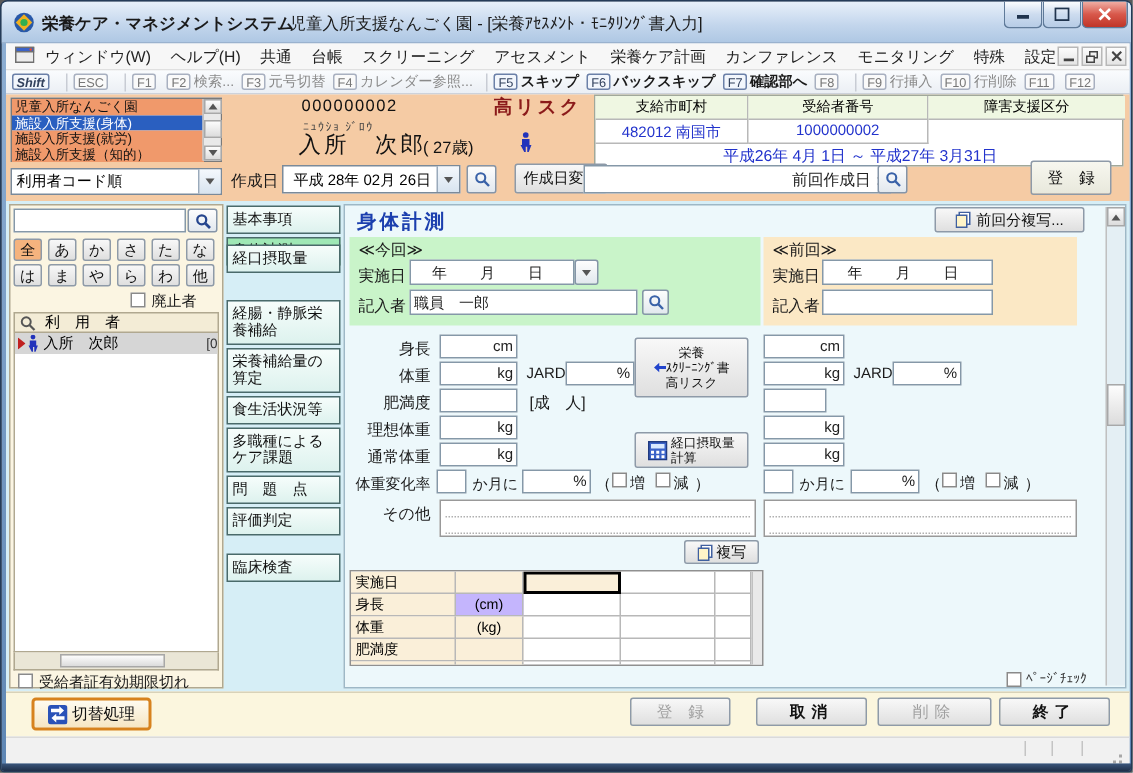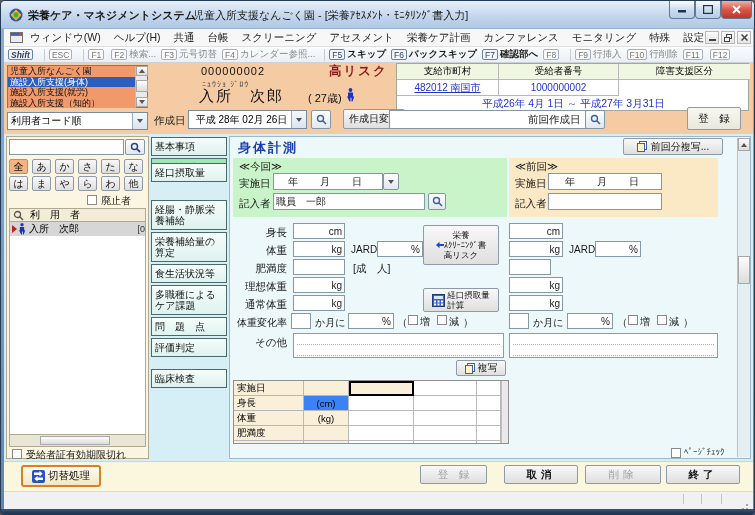--- a/index.html
+++ b/index.html
@@ -208,33 +208,33 @@
     <span class="cbtxt">利用者コード順</span>
     <span class="cbbtn">
         <span class="tri-down"></span>
       </span>
   </div>
 
   <span class="abs" style="left:200px;top:64px;font-size:11px;letter-spacing:1px;color:#111;">000000002</span>
   <span class="abs" style="left:328px;top:62px;font-size:12.5px;font-weight:bold;color:#8B1A1A;letter-spacing:2px;">高リスク</span>
   <span class="abs" style="left:201px;top:79px;font-size:8px;color:#444;letter-spacing:1px;">ﾆｭｳｼｮ ｼﾞﾛｳ</span>
   <span class="abs" style="left:198px;top:86px;font-size:15px;color:#111;letter-spacing:2px;">入所　次郎</span>
-  <span class="abs" style="left:307px;top:90px;font-size:11px;color:#111;">( 27歳)</span>
+  <span class="abs" style="left:281px;top:90px;font-size:11px;color:#111;">( 27歳)</span>
   <span class="abs" style="left:345px;top:87px;">
     <svg width="9" height="14" viewBox="0 0 9 14">
         <circle cx="4.5" cy="2" r="1.9" fill="#2233BB"></circle>
         <path d="M2 4.6 h5 v4 h1.3 l-1.8 4.8 h-1 v-3.6 h-1 v3.6 h-1 L1 8.6 h1 z" fill="#2233BB"></path>
       </svg>
   </span>
 
   <div class="abs" style="left:395px;top:62px;width:353px;height:48px;background:#fff;border:1px solid #A0A89A;">
     <div class="hcell" style="position:absolute;left:0;top:0;width:102px;height:16px;background:#EFF7E2;justify-content:center;">支給市町村</div>
     <div class="hcell" style="position:absolute;left:102px;top:0;width:120px;height:16px;background:#EFF7E2;justify-content:center;">受給者番号</div>
     <div class="hcell" style="position:absolute;left:222px;top:0;width:131px;height:16px;background:#EFF7E2;justify-content:center;border-right:none;">障害支援区分</div>
-    <div class="hcell" style="position:absolute;left:0;top:16px;width:102px;height:16px;color:#2233CC;justify-content:center;font-size:10px;text-decoration:underline;">482012 南国市</div>
+    <div class="hcell" style="position:absolute;left:0;top:16px;width:102px;height:16px;color:#2233CC;justify-content:center;font-size:10px;">482012 南国市</div>
     <div class="hcell" style="position:absolute;left:102px;top:16px;width:120px;height:16px;color:#2233CC;justify-content:center;font-size:10px;">1000000002</div>
     <div style="position:absolute;left:0;top:32px;width:353px;height:15px;color:#2233CC;font-size:10.5px;display:flex;align-items:center;justify-content:center;">平成26年 4月 1日 ～ 平成27年 3月31日</div>
   </div>
 
   <span class="lab" style="left:153px;top:113px;">作成日</span>
   <div class="combo" style="left:187px;top:109px;width:119px;height:19px;">
     <span class="cbtxt" style="text-align:center;">平成 28年 02月 26日</span>
     <span class="cbbtn">
         <span class="tri-down"></span>
       </span>
@@ -447,21 +447,21 @@
     <div style="position:absolute;left:0;top:0;width:274px;height:15px;">
       <div class="hcell" style="position:absolute;left:0;width:70px;height:15px;background:#FAEFD9;padding-left:3px;">実施日</div>
       <div class="hcell" style="position:absolute;left:70px;width:45px;height:15px;background:#FAEFD9;justify-content:center;"></div>
       <div class="hcell" style="position:absolute;left:115px;width:65px;height:15px;background:#FAEFD9;border:2px solid #000;"></div>
       <div class="hcell" style="position:absolute;left:180px;width:63px;height:15px;"></div>
       <div class="hcell" style="position:absolute;left:243px;width:24px;height:15px;"></div>
     </div>
 
     <div style="position:absolute;left:0;top:15px;width:274px;height:15px;">
       <div class="hcell" style="position:absolute;left:0;width:70px;height:15px;background:#FAEFD9;padding-left:3px;">身長</div>
-      <div class="hcell" style="position:absolute;left:70px;width:45px;height:15px;background:#3b82f6;justify-content:center;text-align:center;">(cm)</div>
+      <div class="hcell" style="position:absolute;left:70px;width:45px;height:15px;background:#c4b5fd;justify-content:center;text-align:center;">(cm)</div>
       <div class="hcell" style="position:absolute;left:115px;width:65px;height:15px;"></div>
       <div class="hcell" style="position:absolute;left:180px;width:63px;height:15px;"></div>
       <div class="hcell" style="position:absolute;left:243px;width:24px;height:15px;"></div>
     </div>
 
     <div style="position:absolute;left:0;top:30px;width:274px;height:15px;">
       <div class="hcell" style="position:absolute;left:0;width:70px;height:15px;background:#FAEFD9;padding-left:3px;">体重</div>
       <div class="hcell" style="position:absolute;left:70px;width:45px;height:15px;background:#FAEFD9;justify-content:center;">(kg)</div>
       <div class="hcell" style="position:absolute;left:115px;width:65px;height:15px;"></div>
       <div class="hcell" style="position:absolute;left:180px;width:63px;height:15px;"></div>

